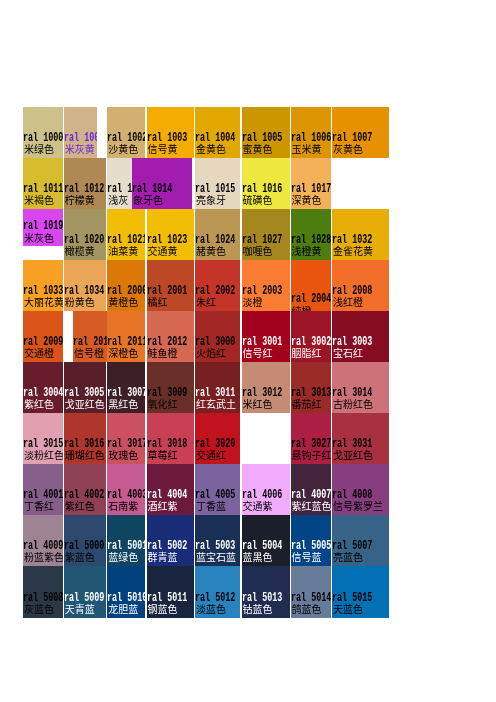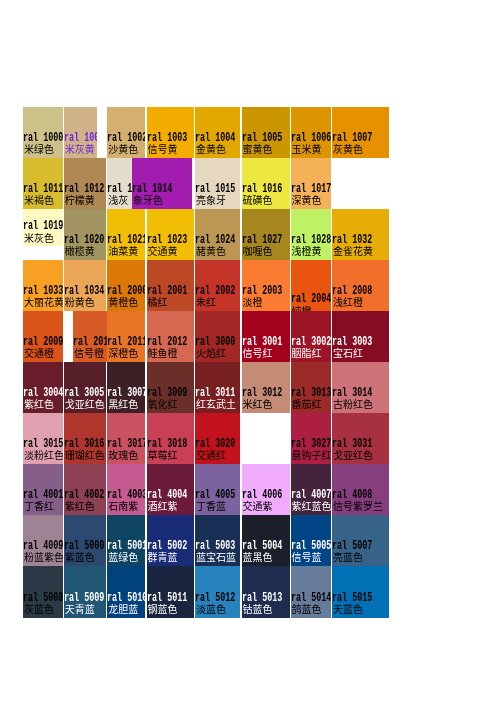--- a/index.html
+++ b/index.html
@@ -76,21 +76,21 @@
     </div>
   <div class="cell" style="left:241.50px;top:158.05px;width:48.00px;height:50.50px;background:#EDE840;color:#000000">
       <span class="code">ral 1016</span>
       <span class="name">硫磺色</span>
     </div>
   <div class="cell" style="left:290.50px;top:158.05px;width:40.40px;height:50.50px;background:#F4B158;color:#000000">
       <span class="code">ral 1017</span>
       <span class="name">深黄色</span>
     </div>
 
-  <div class="cell" style="left:23.00px;top:209.10px;width:39.70px;height:37px;background:#fef9c3;color:#000000">
+  <div class="cell" style="left:23.00px;top:209.10px;width:39.70px;height:37px;background:#d946ef;color:#000000">
       <span class="code">ral 1019</span>
       <span class="name">米灰色</span>
     </div>
   <div class="cell" style="left:63.70px;top:209.10px;width:42.60px;height:50.50px;background:#A29562;color:#000000">
       <span class="code">ral 1020</span>
       <span class="name">橄榄黄</span>
     </div>
   <div class="cell" style="left:107.30px;top:209.10px;width:38.20px;height:50.50px;background:#F2BE05;color:#000000">
       <span class="code">ral 1021</span>
       <span class="name">油菜黄</span>
@@ -100,21 +100,21 @@
       <span class="name">交通黄</span>
     </div>
   <div class="cell" style="left:194.90px;top:209.10px;width:45.60px;height:50.50px;background:#BB9753;color:#000000">
       <span class="code">ral 1024</span>
       <span class="name">赭黄色</span>
     </div>
   <div class="cell" style="left:241.50px;top:209.10px;width:48.00px;height:50.50px;background:#A6861E;color:#000000">
       <span class="code">ral 1027</span>
       <span class="name">咖喱色</span>
     </div>
-  <div class="cell" style="left:290.50px;top:209.10px;width:40.40px;height:50.50px;background:#bef264;color:#000000">
+  <div class="cell" style="left:290.50px;top:209.10px;width:40.40px;height:50.50px;background:#4d7c0f;color:#000000">
       <span class="code">ral 1028</span>
       <span class="name">浅橙黄</span>
     </div>
   <div class="cell" style="left:331.90px;top:209.10px;width:57.10px;height:50.50px;background:#E5AD05;color:#000000">
       <span class="code">ral 1032</span>
       <span class="name">金雀花黄</span>
     </div>
 
   <div class="cell" style="left:23.00px;top:260.15px;width:39.70px;height:50.50px;background:#F8A023;color:#000000">
       <span class="code">ral 1033</span>

